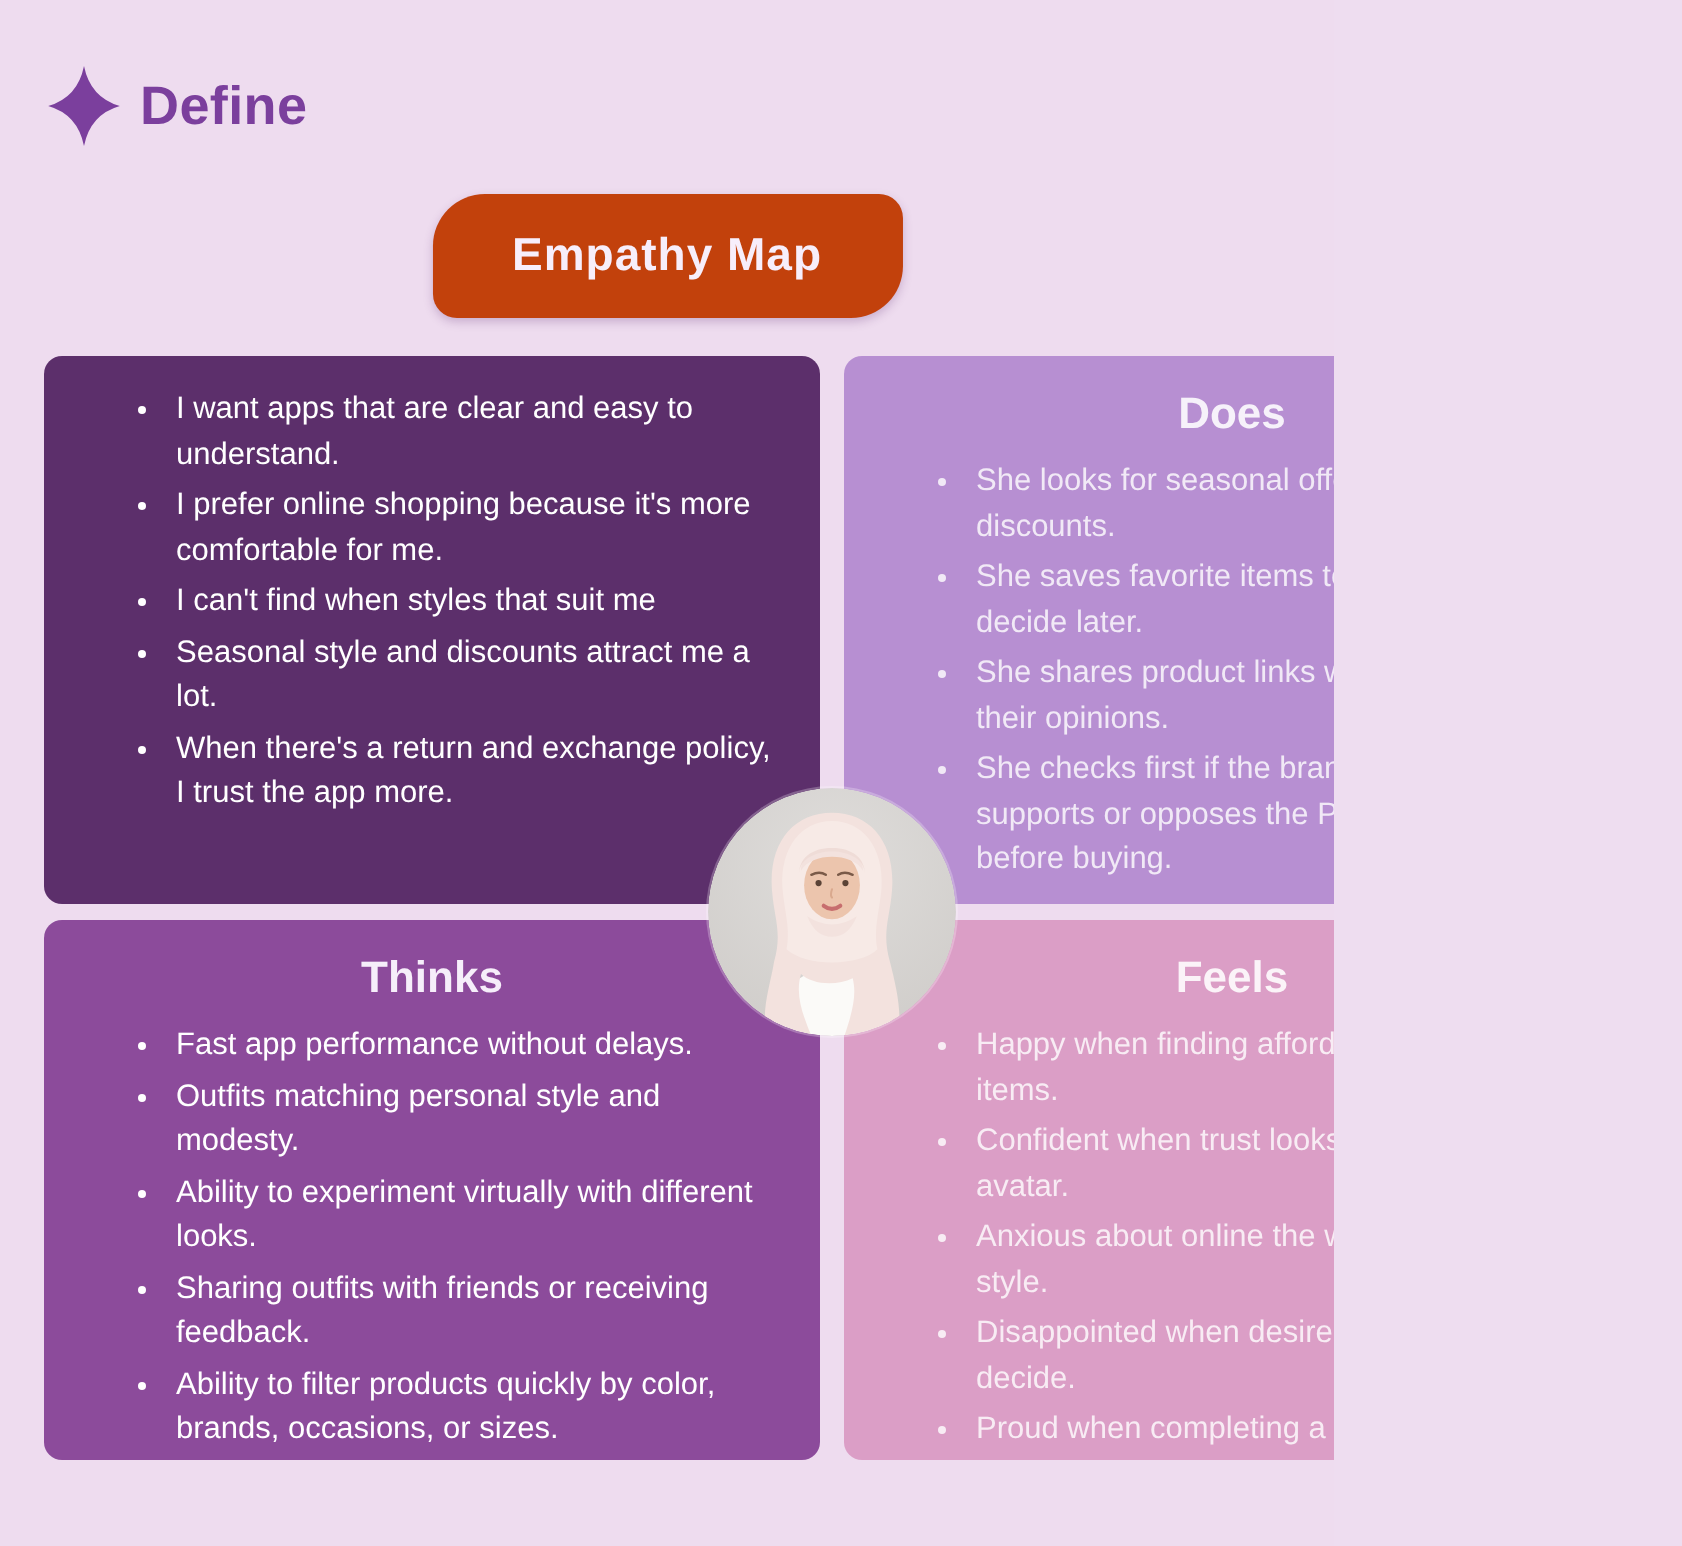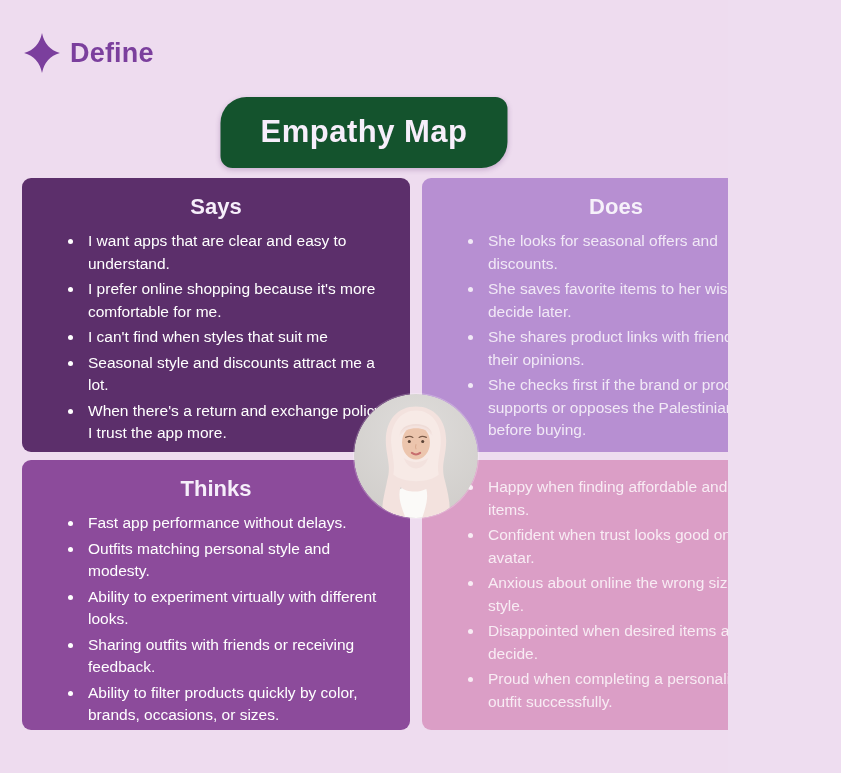--- a/index.html
+++ b/index.html
@@ -3,21 +3,21 @@
 <meta charset="utf-8">
 <style>
   * { margin: 0; padding: 0; box-sizing: border-box; }
   html, body { width: 841px; }
   body {
     font-family: "Liberation Sans", "DejaVu Sans", sans-serif;
     background: #eeddf0;
   }
   .page {
     position: relative;
-    width: 728px;
+    width: 667px;
     height: 773px;
     background: #eedcef;
     overflow: hidden;
     padding-left: 22px;
   }
   
   .logo {
     position: absolute;
     top: 33px;
     left: 24px;
@@ -31,23 +31,23 @@
     font-weight: 700;
     color: #7b3f9d;
     letter-spacing: 0.2px;
   }
   
   .title-pill {
     position: absolute;
     top: 97px;
     left: 50%;
     transform: translateX(-50%);
-    background: #14532d;
+    background: #c2410c;
     color: #f7eefb;
-    font-size: 31px;
+    font-size: 23px;
     font-weight: 600;
     letter-spacing: 0.5px;
     padding: 17px 40px 18px 40px;
     border-radius: 26px 12px 26px 12px;
     box-shadow: 0 2px 5px rgba(90,40,110,0.25);
     white-space: nowrap;
   }
   
   .grid {
     position: absolute;
@@ -138,21 +138,20 @@
       </svg>
     </span>
     <span class="logo-text">Define</span>
   </div>
 
   <div class="title-pill">Empathy Map</div>
 
   <div class="grid">
 
     <div class="panel panel-says">
-      <h2>Says</h2>
       <ul>
           <li>I want apps that are clear and easy to understand.</li>
           <li>I prefer online shopping because it's more comfortable for me.</li>
           <li>I can't find when styles that suit me</li>
           <li>Seasonal style and discounts attract me a lot.</li>
           <li>When there's a return and exchange policy, I trust the app more.</li>
         </ul>
     </div>
 
     <div class="panel panel-does">
@@ -170,20 +169,21 @@
       <ul>
           <li>Fast app performance without delays.</li>
           <li>Outfits matching personal style and modesty.</li>
           <li>Ability to experiment virtually with different looks.</li>
           <li>Sharing outfits with friends or receiving feedback.</li>
           <li>Ability to filter products quickly by color, brands, occasions, or sizes.</li>
         </ul>
     </div>
 
     <div class="panel panel-feels">
+      <h2>Feels</h2>
       <ul>
           <li>Happy when finding affordable and stylish items.</li>
           <li>Confident when trust looks good on the avatar.</li>
           <li>Anxious about online the wrong size or style.</li>
           <li>Disappointed when desired items are out of decide.</li>
           <li>Proud when completing a personalized outfit successfully.</li>
         </ul>
     </div>
 
   </div>

